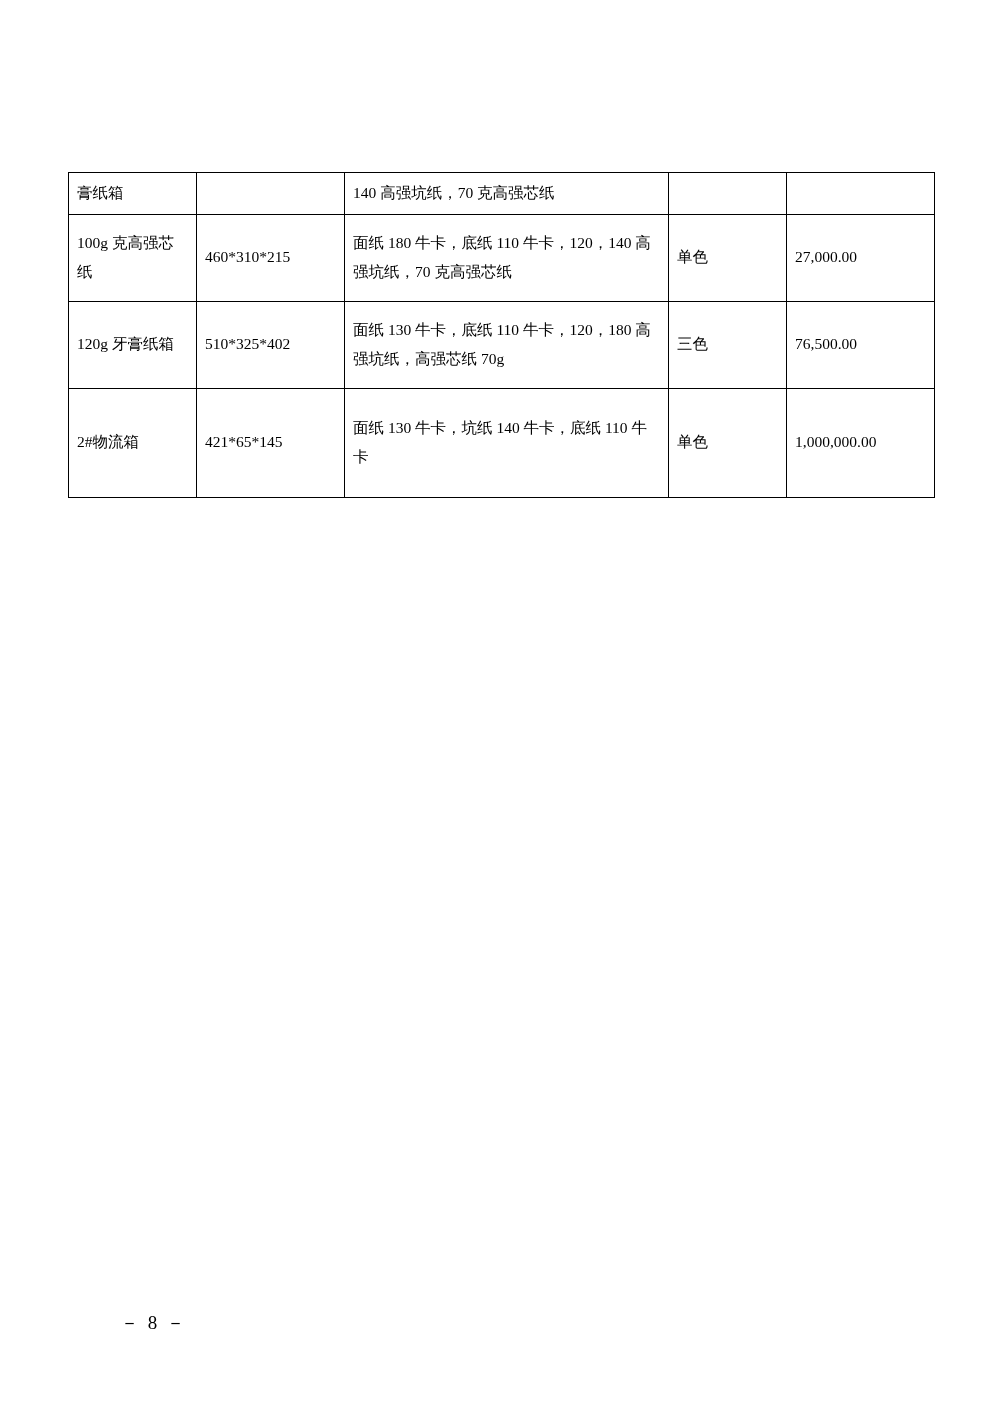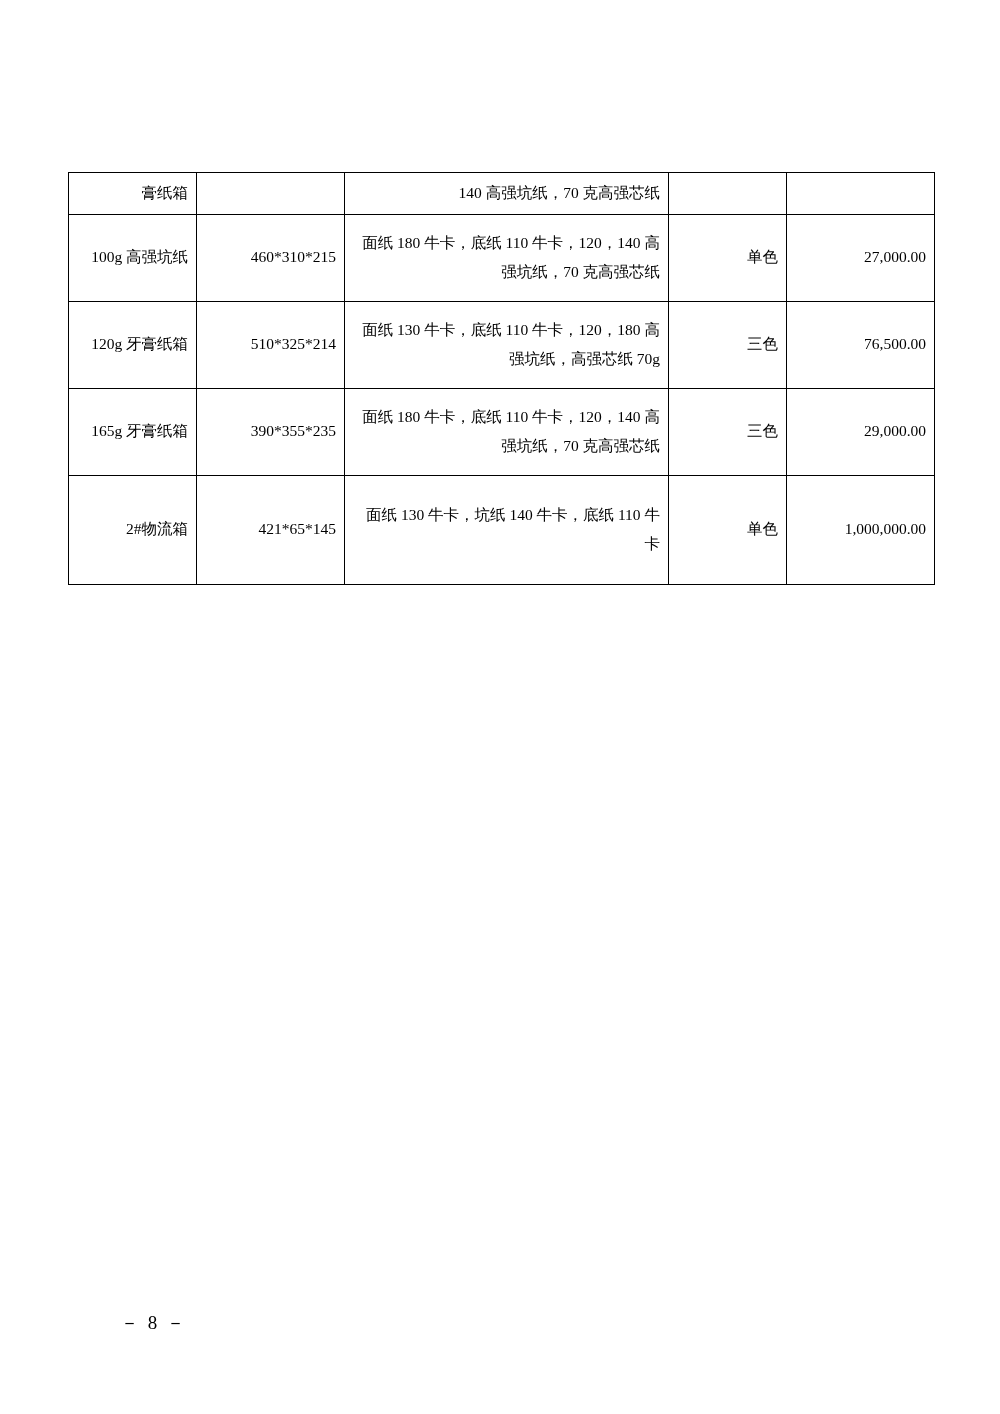--- a/index.html
+++ b/index.html
@@ -26,21 +26,21 @@
     left: 68px;
     top: 172px;
     width: 866px;
     border-collapse: collapse;
     table-layout: fixed;
   }
   .doc-table td {
     border: 1px solid #000000;
     padding: 6px 8px;
     vertical-align: middle;
-    text-align: right;
+    text-align: left;
     font-size: 15.5px;
     line-height: 1.85;
     font-family: "Liberation Serif", serif;
   }
   .col-name   { width: 128px; }
   .col-size   { width: 148px; }
   .col-spec   { width: 324px; }
   .col-color  { width: 118px; }
   .col-qty    { width: 148px; }
 
@@ -75,39 +75,32 @@
     </colgroup>
     <tbody id="table-body">
         <tr>
           <td>膏纸箱</td>
           <td></td>
           <td class="cell-spec">140 高强坑纸，70 克高强芯纸</td>
           <td></td>
           <td></td>
         </tr>
         <tr class="row-tall">
-          <td>100g 高强坑纸</td>
+          <td>100g 克高强芯纸</td>
           <td>460*310*215</td>
           <td class="cell-spec">面纸 180 牛卡，底纸 110 牛卡，120，140 高强坑纸，70 克高强芯纸</td>
           <td>单色</td>
           <td>27,000.00</td>
         </tr>
         <tr class="row-tall">
           <td>120g 牙膏纸箱</td>
-          <td>510*325*214</td>
+          <td>510*325*402</td>
           <td class="cell-spec">面纸 130 牛卡，底纸 110 牛卡，120，180 高强坑纸，高强芯纸 70g</td>
           <td>三色</td>
           <td>76,500.00</td>
-        </tr>
-        <tr class="row-tall">
-          <td>165g 牙膏纸箱</td>
-          <td>390*355*235</td>
-          <td class="cell-spec">面纸 180 牛卡，底纸 110 牛卡，120，140 高强坑纸，70 克高强芯纸</td>
-          <td>三色</td>
-          <td>29,000.00</td>
         </tr>
         <tr class="row-xtall">
           <td>2#物流箱</td>
           <td>421*65*145</td>
           <td class="cell-spec">面纸 130 牛卡，坑纸 140 牛卡，底纸 110 牛卡</td>
           <td>单色</td>
           <td>1,000,000.00</td>
         </tr>
       </tbody>
   </table>

